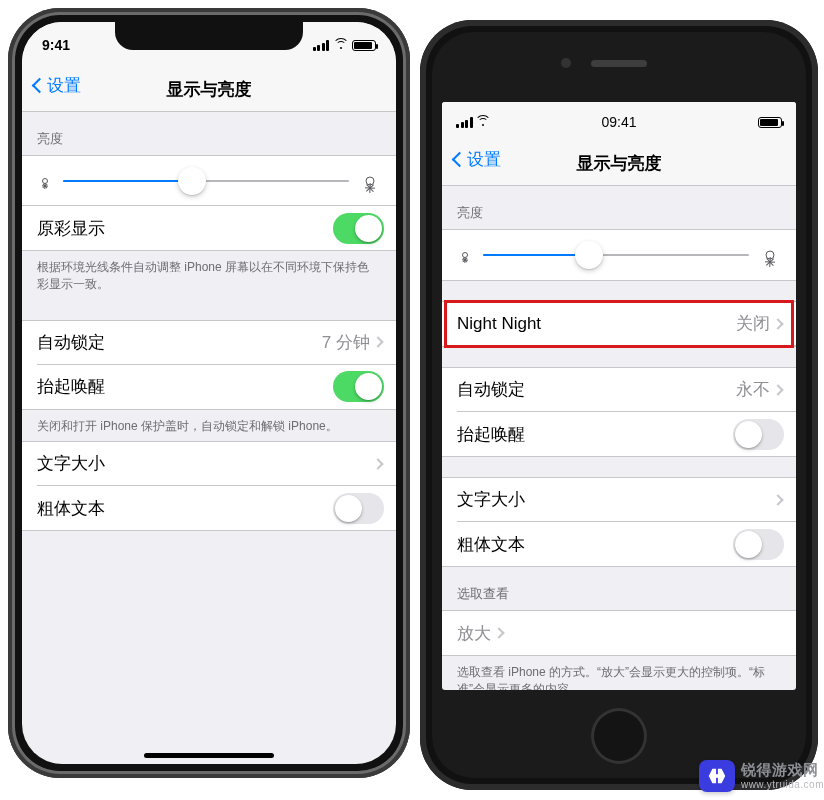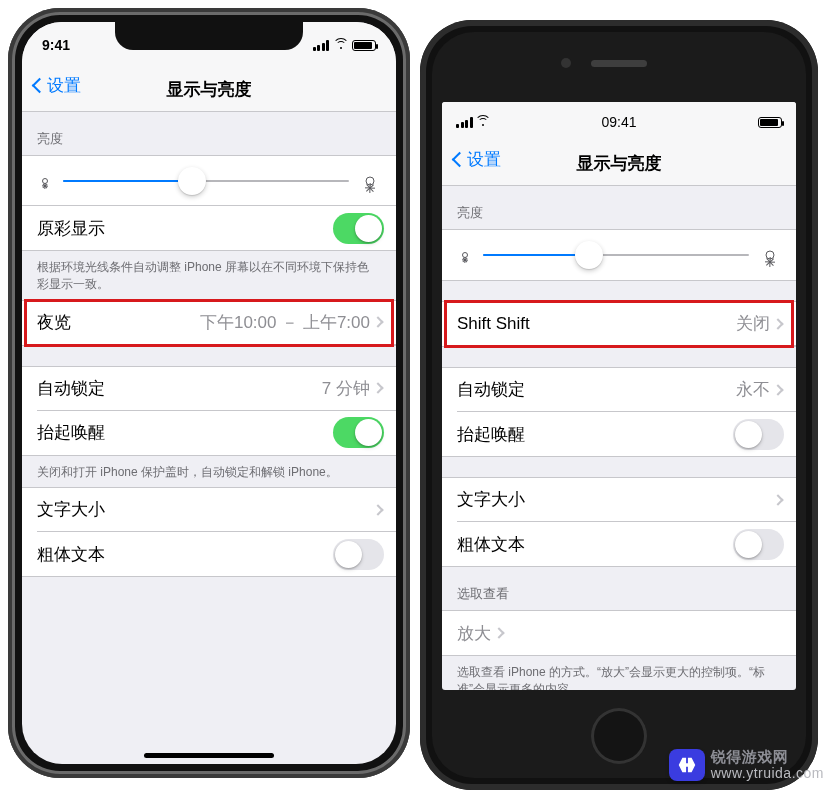--- a/index.html
+++ b/index.html
@@ -248,33 +248,33 @@
   }
 
   
   .home-indicator {
     position:absolute; bottom:6px; left:50%; transform:translateX(-50%);
     width:130px; height:5px; border-radius:3px; background:#000;
   }
 
   
   .watermark {
-    position:absolute; right:0; bottom:19px;
+    position:absolute; right:0; bottom:8px;
     display:flex; align-items:center; gap:6px;
     color:#b9babf; font-size:12px;
   }
   .wm-square {
     width:36px; height:32px; background:#3a3ce0; border-radius:8px;
     display:flex; align-items:center; justify-content:center;
     box-shadow:0 2px 4px rgba(0,0,0,.2);
   }
   .wm-square svg { width:22px; height:16px; }
   .watermark .txt { line-height:1.1; letter-spacing:.5px; }
   .watermark .txt .l1 { font-size:15px; color:#8e8f96; font-weight:600;}
-  .watermark .txt .l2 { font-size:14px; color:#b9babf;}
+  .watermark .txt .l2 { font-size:10px; color:#b9babf;}
 </style>
 </head>
 <body>
 
 <div class="phone-x">
   <div class="gloss"></div>
   <div class="screen">
     <div class="notch"></div>
 
     <div class="statusbar">
@@ -338,30 +338,20 @@
         <div class="cell-inner">
           <span class="label">原彩显示</span>
           <span class="toggle on" id="tt-px">
               <span class="knob"></span>
             </span>
         </div>
       </div>
     </div>
     <div class="section-footer">根据环境光线条件自动调整 iPhone 屏幕以在不同环境下保持色彩显示一致。</div>
 
-    <div class="cell-group bt bb" style="position:relative;">
-      <div class="cell">
-        <div class="cell-inner">
-          <span class="label">夜览</span>
-          <span class="value-text">下午10:00 － 上午7:00</span>
-          <span class="chev-right"></span>
-        </div>
-      </div>
-      <div class="highlight-box" style="left:2px;right:2px;top:-2px;bottom:-2px;"></div>
-    </div>
 
     <div style="height:20px;"></div>
 
     <div class="cell-group bt bb">
       <div class="cell">
         <div class="cell-inner">
           <span class="label">自动锁定</span>
           <span class="value-text">7 分钟</span>
           <span class="chev-right"></span>
         </div>
@@ -463,21 +453,21 @@
               <span class="ray" style="transform:translate(-50%) rotate(315deg)"></span>
           </span>
         </div>
       </div>
 
       <div style="height:20px;"></div>
 
       <div class="cell-group bt bb" style="position:relative;">
         <div class="cell">
           <div class="cell-inner">
-            <span class="label">Shift Shift</span>
+            <span class="label">Night Night</span>
             <span class="value-text">关闭</span>
             <span class="chev-right"></span>
           </div>
         </div>
         <div class="highlight-box" style="left:2px;right:2px;top:-2px;bottom:-2px;"></div>
       </div>
 
       <div style="height:20px;"></div>
 
       <div class="cell-group bt bb">

